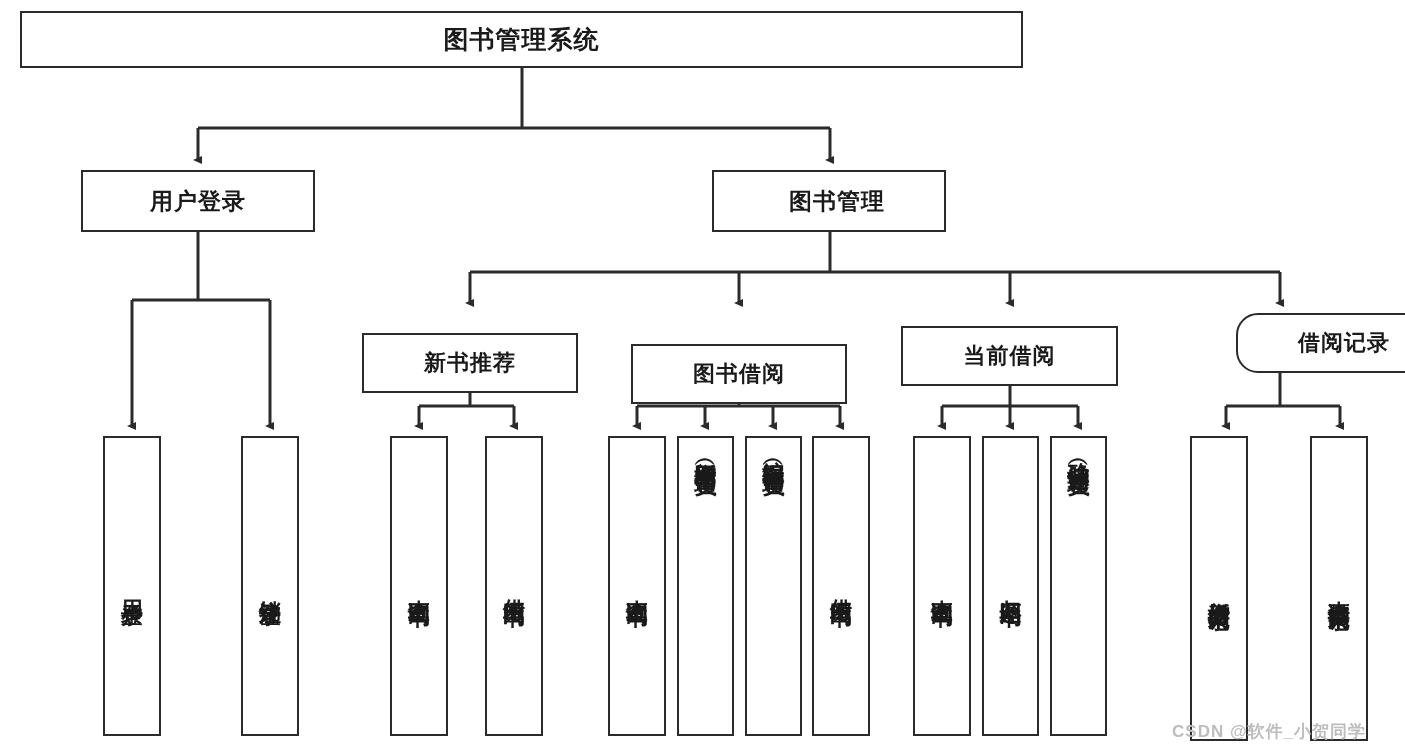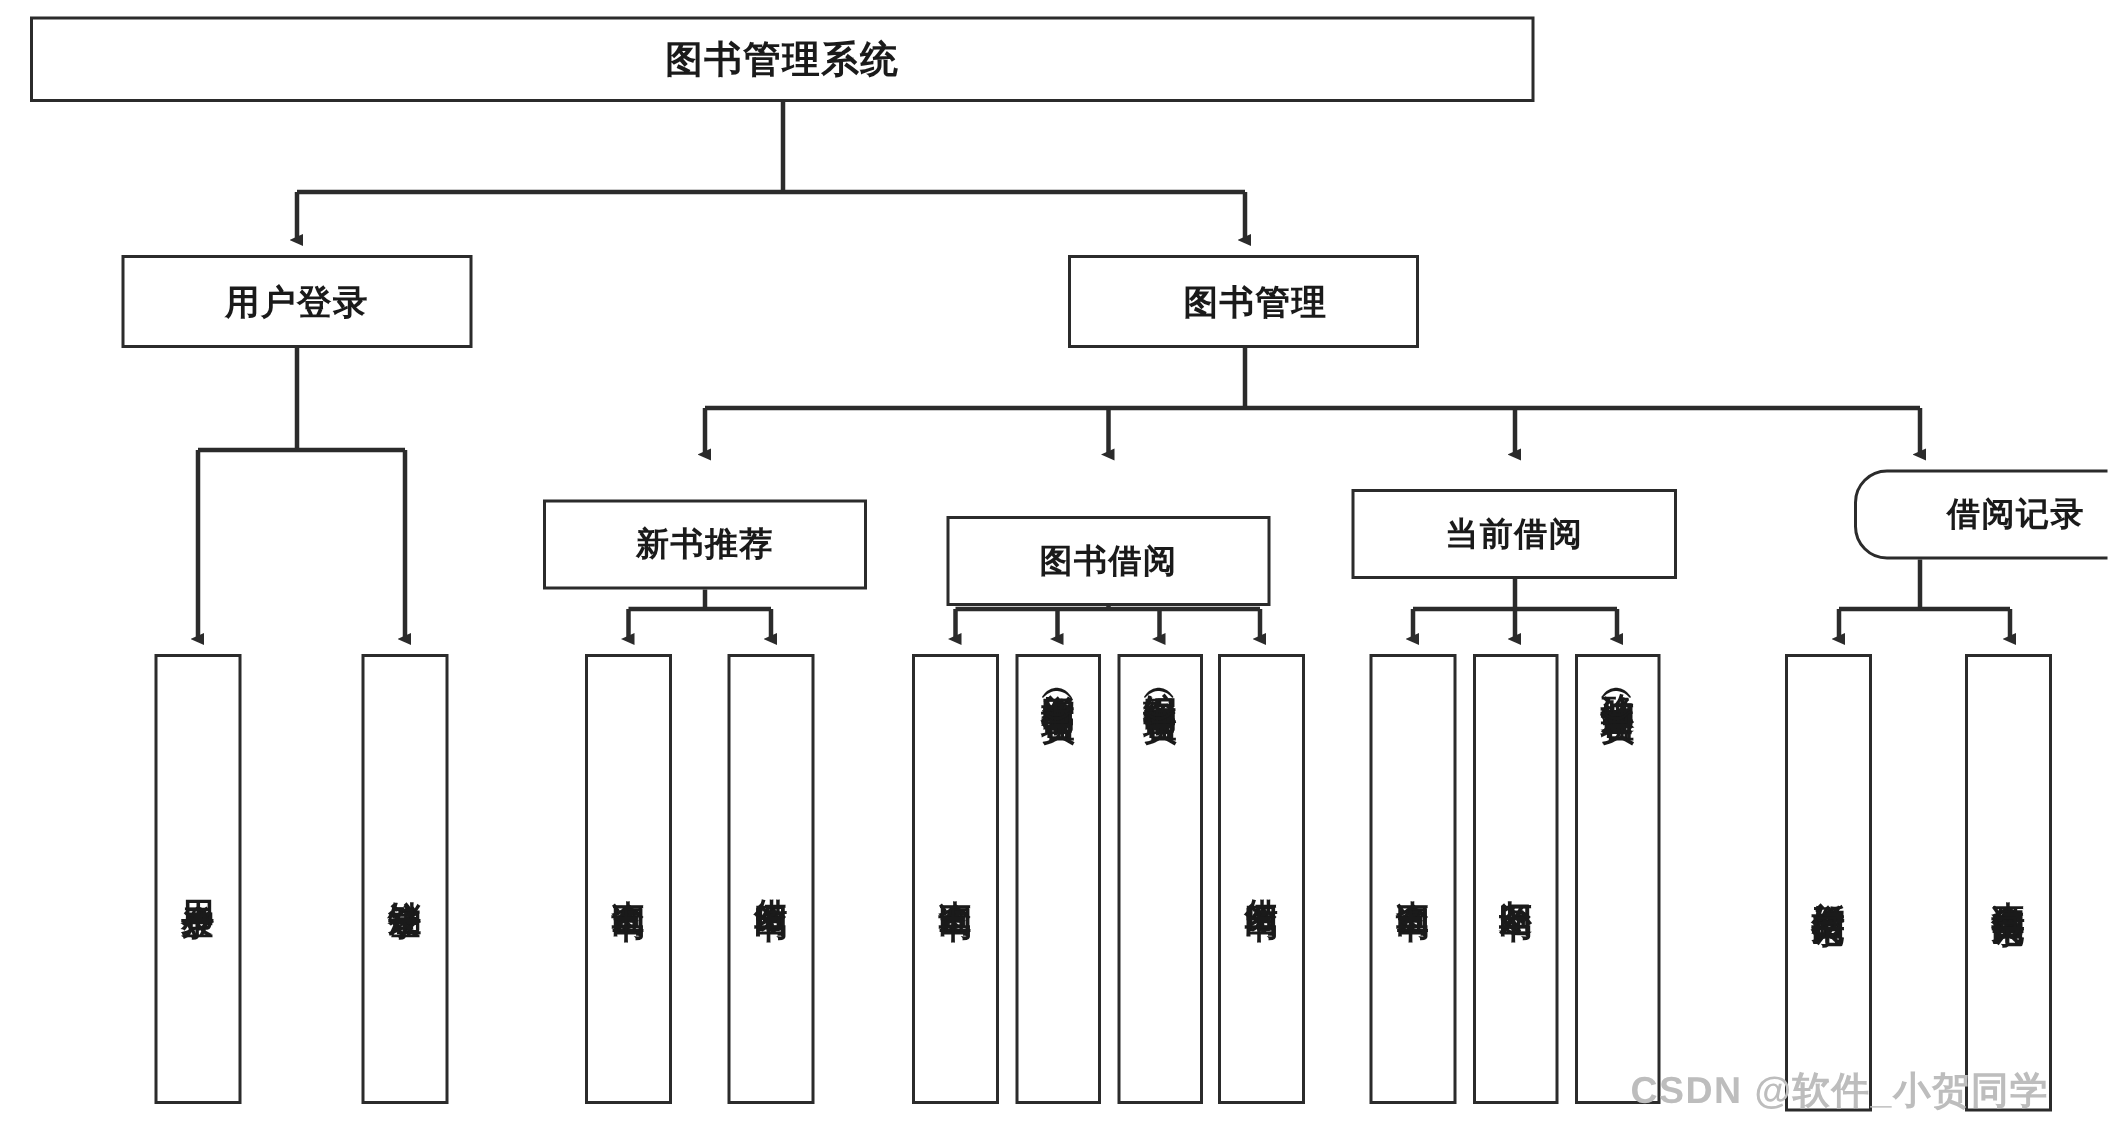--- a/index.html
+++ b/index.html
@@ -45,21 +45,21 @@
     letter-spacing:2px;
     white-space:nowrap;
     overflow:hidden;
   }
   .leaf.toptext{justify-content:flex-start;padding-top:6px;}
 
   #watermark{
     position:absolute;
     right:12px;
     bottom:4px;
-    font-size:25px;
+    font-size:17px;
     color:#bdbdbd;
     letter-spacing:1px;
     white-space:nowrap;
     pointer-events:none;
   }
 </style>
 </head>
 <body>
 
 <div id="canvas">

